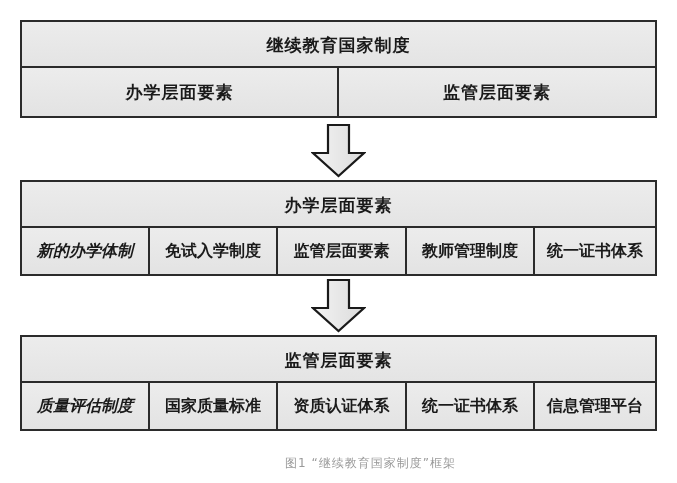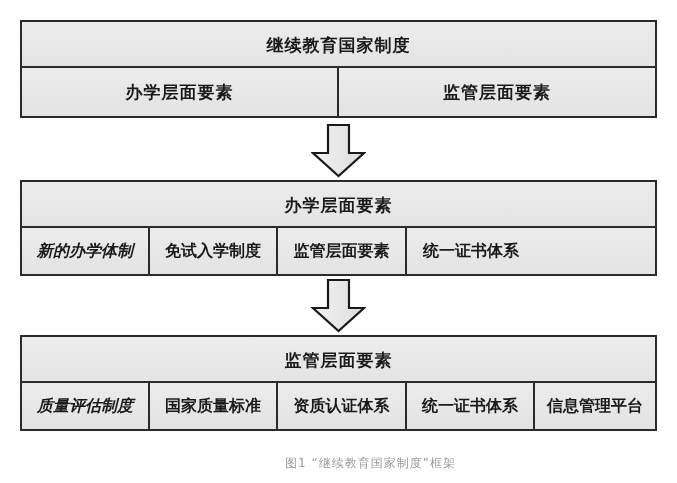--- a/index.html
+++ b/index.html
@@ -136,20 +136,21 @@
       <polygon points="17,1 38,1 38,29 53,29 27.5,52 2,29 17,29" fill="url(#ag1)" stroke="#1a1a1a" stroke-width="2.2" stroke-linejoin="miter"></polygon>
     </svg>
   </div>
 
   <div class="block" id="block-mid">
     <div class="block-header">办学层面要素</div>
     <div class="block-row five-col">
       <div class="cell">新的办学体制</div>
       <div class="cell">免试入学制度</div>
       <div class="cell">监管层面要素</div>
+      <div class="cell">教师管理制度</div>
       <div class="cell">统一证书体系</div>
     </div>
   </div>
 
   <div class="arrow" id="arrow-2">
     <svg width="55" height="54" viewBox="0 0 55 54" xmlns="http://www.w3.org/2000/svg">
       <defs>
         <linearGradient id="ag2" x1="0" y1="0" x2="1" y2="0">
           <stop offset="0%" stop-color="#f4f4f4"></stop>
           <stop offset="55%" stop-color="#e6e6e6"></stop>

